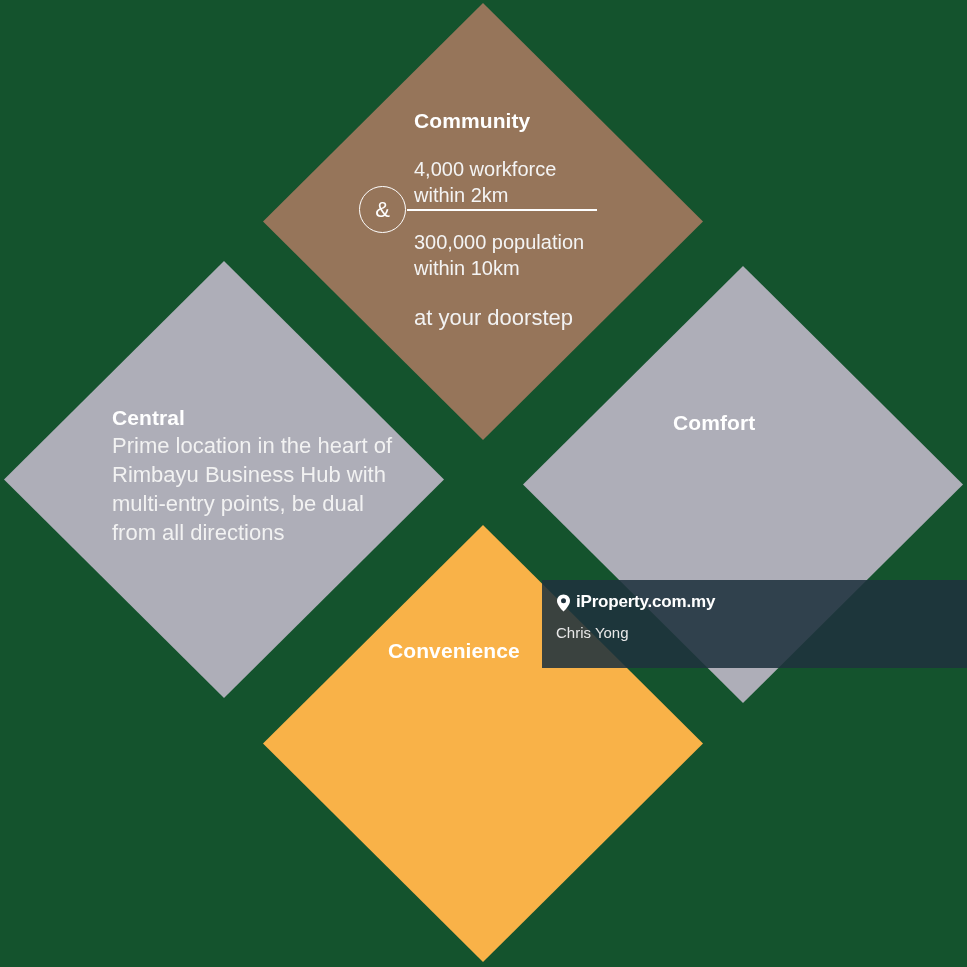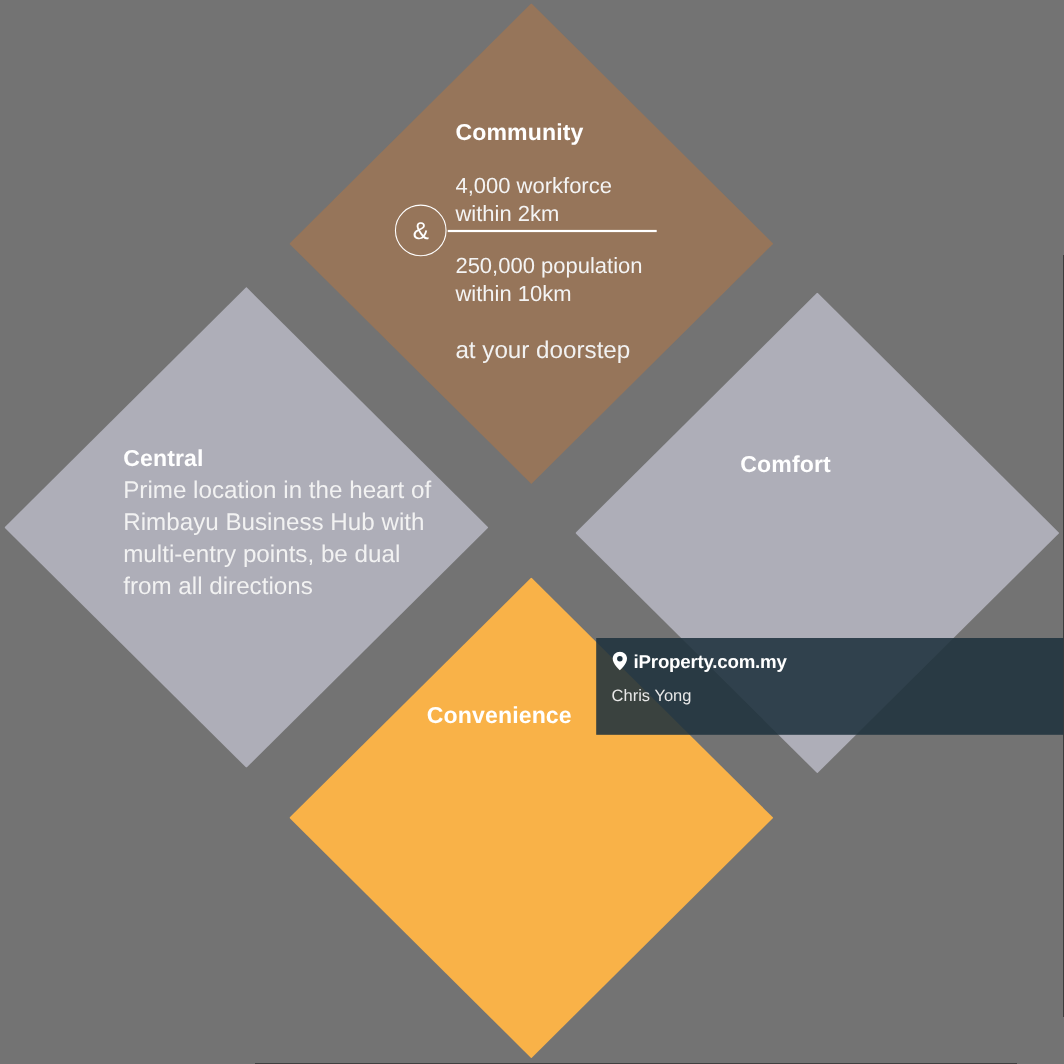--- a/index.html
+++ b/index.html
@@ -5,21 +5,21 @@
 <style>
   html, body {
     margin: 0;
     padding: 0;
     background: #000000;
   }
   #stage {
     position: relative;
     width: 967px;
     height: 967px;
-    background: #737373;
+    background: #14532d;
     overflow: hidden;
     font-family: "Liberation Sans", sans-serif;
     -webkit-font-smoothing: antialiased;
   }
 
   
   .diamond {
     position: absolute;
     width: 440px;
     height: 437px;
@@ -101,21 +101,21 @@
     background: rgba(31, 50, 62, 0.88);
     z-index: 20;
   }
   #watermark-inner {
     position: absolute;
     left: 14px;
     top: 12px;
   }
   #brand-row {
     display: flex;
-    align-items: flex-start;
+    align-items: flex-end;
     gap: 5px;
   }
   #pin-icon { display: block; }
   #brand-text {
     font-size: 17px;
     font-weight: bold;
     color: #ffffff;
     letter-spacing: -0.2px;
   }
   #agent-name {
@@ -132,21 +132,21 @@
 
   <div class="diamond diamond-top"></div>
   <div class="diamond diamond-left"></div>
   <div class="diamond diamond-right"></div>
   <div class="diamond diamond-bottom"></div>
 
   <div class="card-text" id="block-community">
     <div class="card-title">Community</div>
     <div class="stat-line" id="stat-a" style="white-space: pre-line;">4,000 workforce
 within 2km</div>
-    <div class="stat-line" id="stat-b" style="white-space: pre-line;">250,000 population
+    <div class="stat-line" id="stat-b" style="white-space: pre-line;">300,000 population
 within 10km</div>
     <div class="card-body">at your doorstep</div>
   </div>
 
   <div id="amp-badge">&amp;</div>
   <div id="amp-rule"></div>
 
   <div class="card-text" id="block-central">
     <div class="card-title">Central</div>
     <div class="card-body">Prime location in the heart of Rimbayu Business Hub with multi-entry points, be dual from all directions</div>

